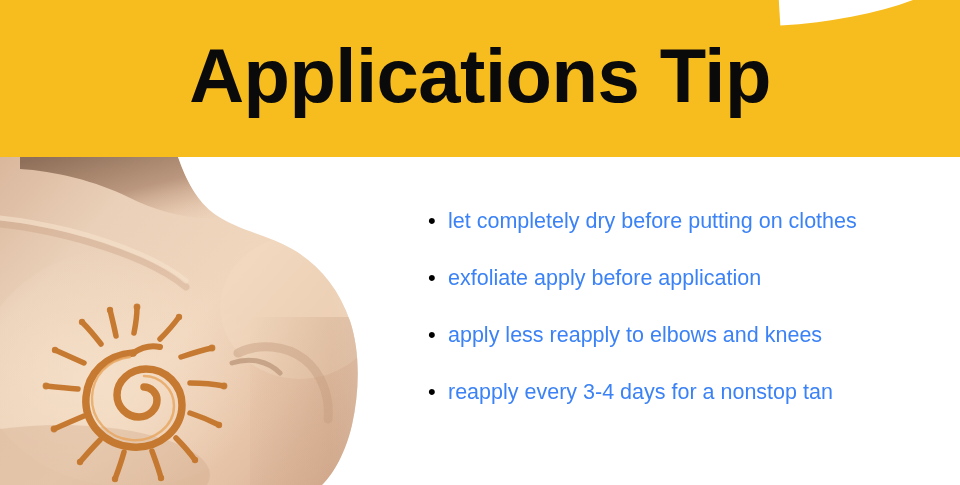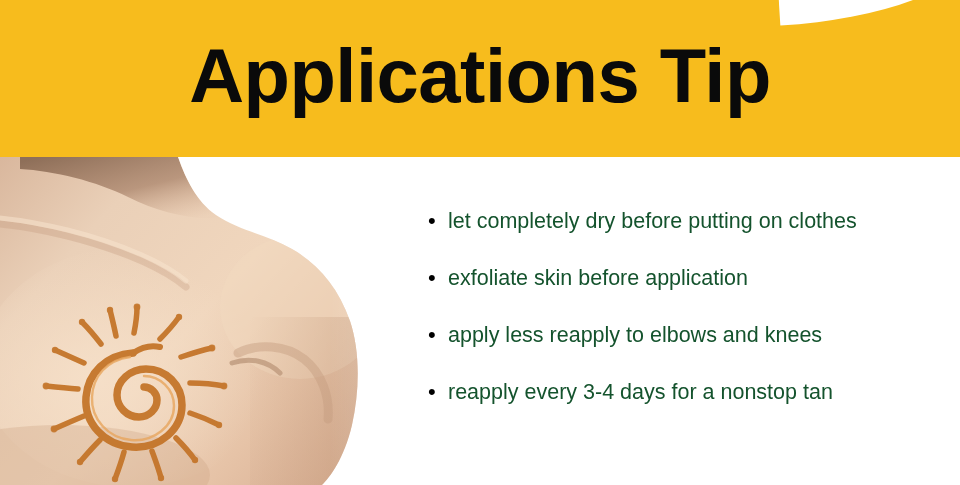--- a/index.html
+++ b/index.html
@@ -84,21 +84,21 @@
   .tip-bullet {
     width: 20px;
     flex: 0 0 20px;
     font-size: 22px;
     line-height: 1;
     color: #000000;
     text-align: left;
   }
   .tip-text {
     font-size: 21.5px;
-    color: #14532d;
+    color: #3b82f6;
     white-space: nowrap;
     line-height: 1;
   }
 </style>
 </head>
 <body>
 
 <div id="page">
 
   <div class="banner">
@@ -217,21 +217,21 @@
 
   <div class="tips">
 
     <div class="tip-row">
       <span class="tip-bullet">•</span>
       <span class="tip-text">let completely dry before putting on clothes</span>
     </div>
 
     <div class="tip-row">
       <span class="tip-bullet">•</span>
-      <span class="tip-text">exfoliate skin before application</span>
+      <span class="tip-text">exfoliate apply before application</span>
     </div>
 
     <div class="tip-row">
       <span class="tip-bullet">•</span>
       <span class="tip-text">apply less reapply to elbows and knees</span>
     </div>
 
     <div class="tip-row">
       <span class="tip-bullet">•</span>
       <span class="tip-text">reapply every 3-4 days for a nonstop tan</span>

